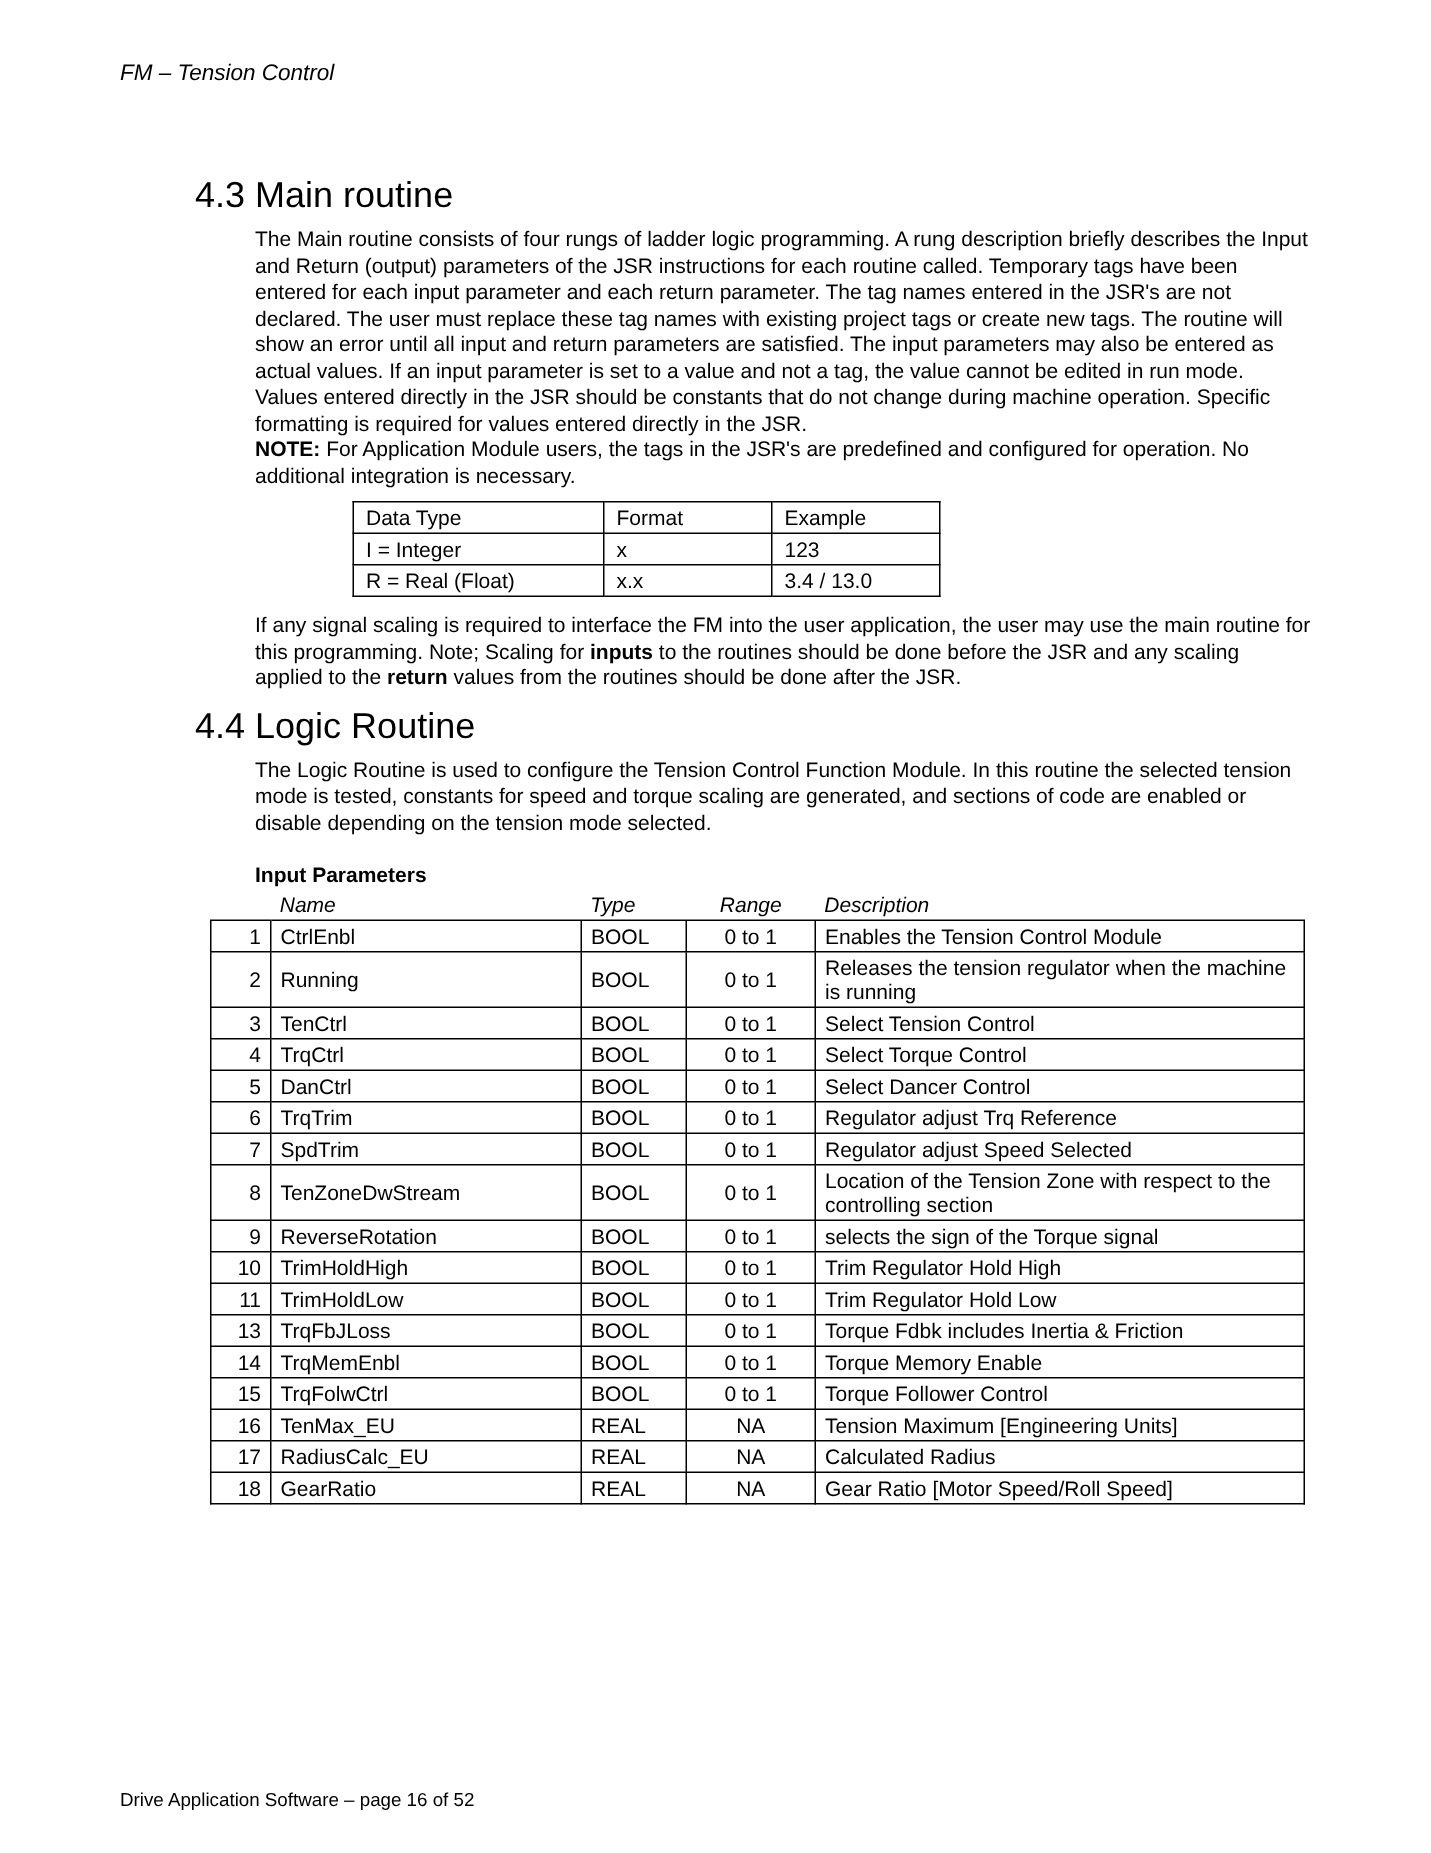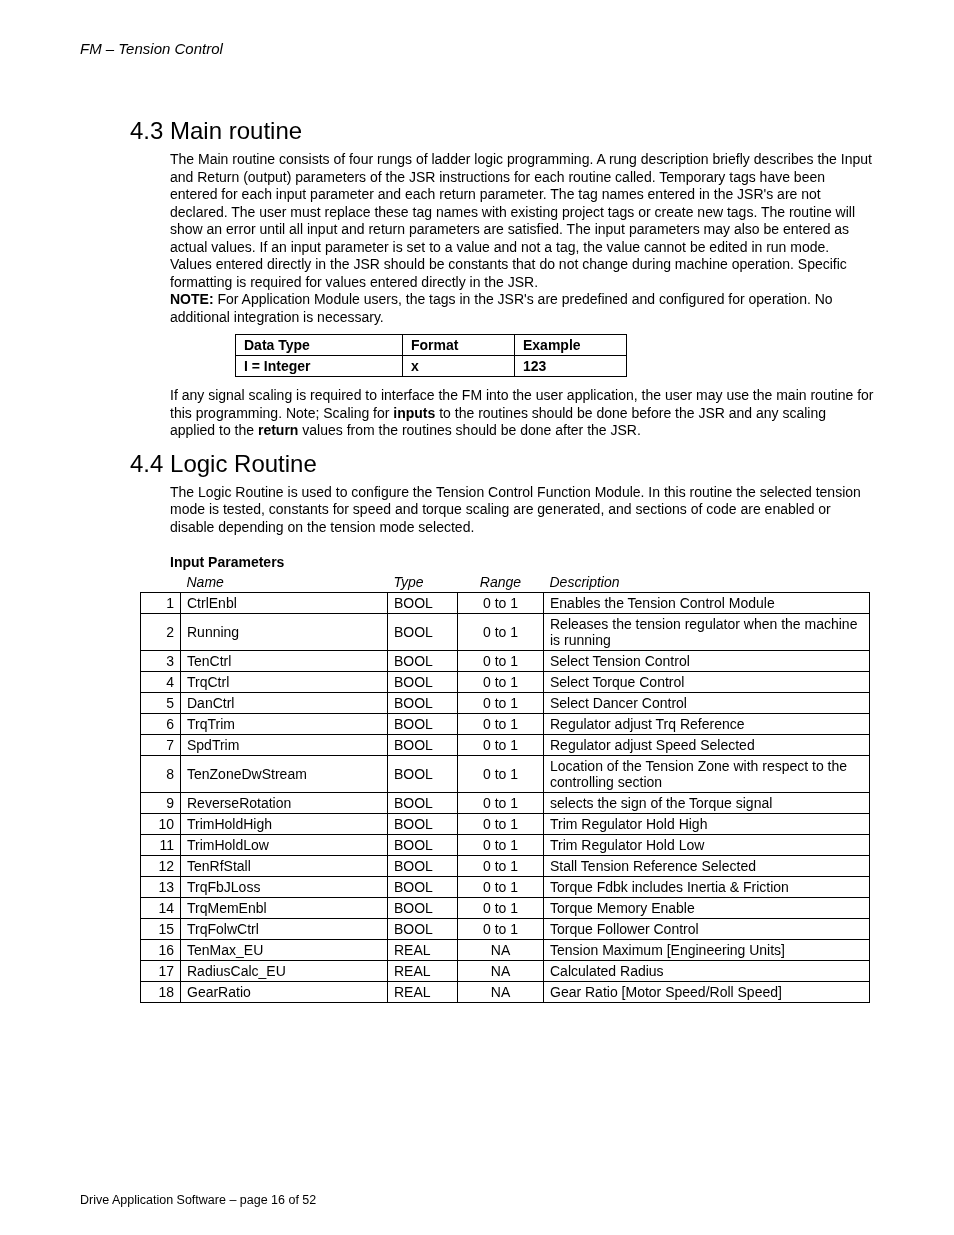--- a/index.html
+++ b/index.html
@@ -35,21 +35,21 @@
   .note-label { font-weight: bold; }
   .small-table {
     border-collapse: collapse;
     margin: 8px 0 10px 155px;
     font-size: 14px;
   }
   .small-table td, .small-table th {
     border: 1px solid #000;
     padding: 2px 8px;
     text-align: left;
-    font-weight: bold;
+    font-weight: normal;
   }
   .small-table .col-dt { width: 150px; }
   .small-table .col-fmt { width: 95px; }
   .small-table .col-ex { width: 95px; }
 
   .sub-heading {
     font-weight: bold;
     margin-left: 90px;
     margin-top: 18px;
     margin-bottom: 2px;
@@ -104,20 +104,25 @@
     <tbody>
         <tr>
       <td class="col-dt">Data Type</td>
       <td class="col-fmt">Format</td>
       <td class="col-ex">Example</td>
     </tr>
     <tr>
       <td>I = Integer</td>
       <td>x</td>
       <td>123</td>
+    </tr>
+    <tr>
+      <td>R = Real (Float)</td>
+      <td>x.x</td>
+      <td>3.4 / 13.0</td>
     </tr>
   </tbody>
     </table>
 
   <div class="body-text">
     <span>If any signal scaling is required to interface the FM into the user application, the user may use the main routine for this programming.  Note; Scaling for </span><span class="inline-bold">inputs</span><span> to the routines should be done before the JSR and any scaling applied to the </span><span class="inline-bold">return</span><span> values from the routines should be done after the JSR.</span>
   </div>
 
   <div class="section-heading">4.4  Logic Routine</div>
   <div class="body-text">The Logic Routine is used to configure the Tension Control Function Module.  In this routine the selected tension mode is tested, constants for speed and torque scaling are generated, and sections of code are enabled or disable depending on the tension mode selected.</div>
@@ -206,27 +211,20 @@
           <td>Trim Regulator Hold High</td>
         </tr>
         <tr>
           <td class="num">11</td>
           <td>TrimHoldLow</td>
           <td class="type">BOOL</td>
           <td class="range">0 to 1</td>
           <td>Trim Regulator Hold Low</td>
         </tr>
         <tr>
-          <td class="num">12</td>
-          <td>TenRfStall</td>
-          <td class="type">BOOL</td>
-          <td class="range">0 to 1</td>
-          <td>Stall Tension Reference Selected</td>
-        </tr>
-        <tr>
           <td class="num">13</td>
           <td>TrqFbJLoss</td>
           <td class="type">BOOL</td>
           <td class="range">0 to 1</td>
           <td>Torque Fdbk includes Inertia &amp; Friction</td>
         </tr>
         <tr>
           <td class="num">14</td>
           <td>TrqMemEnbl</td>
           <td class="type">BOOL</td>

